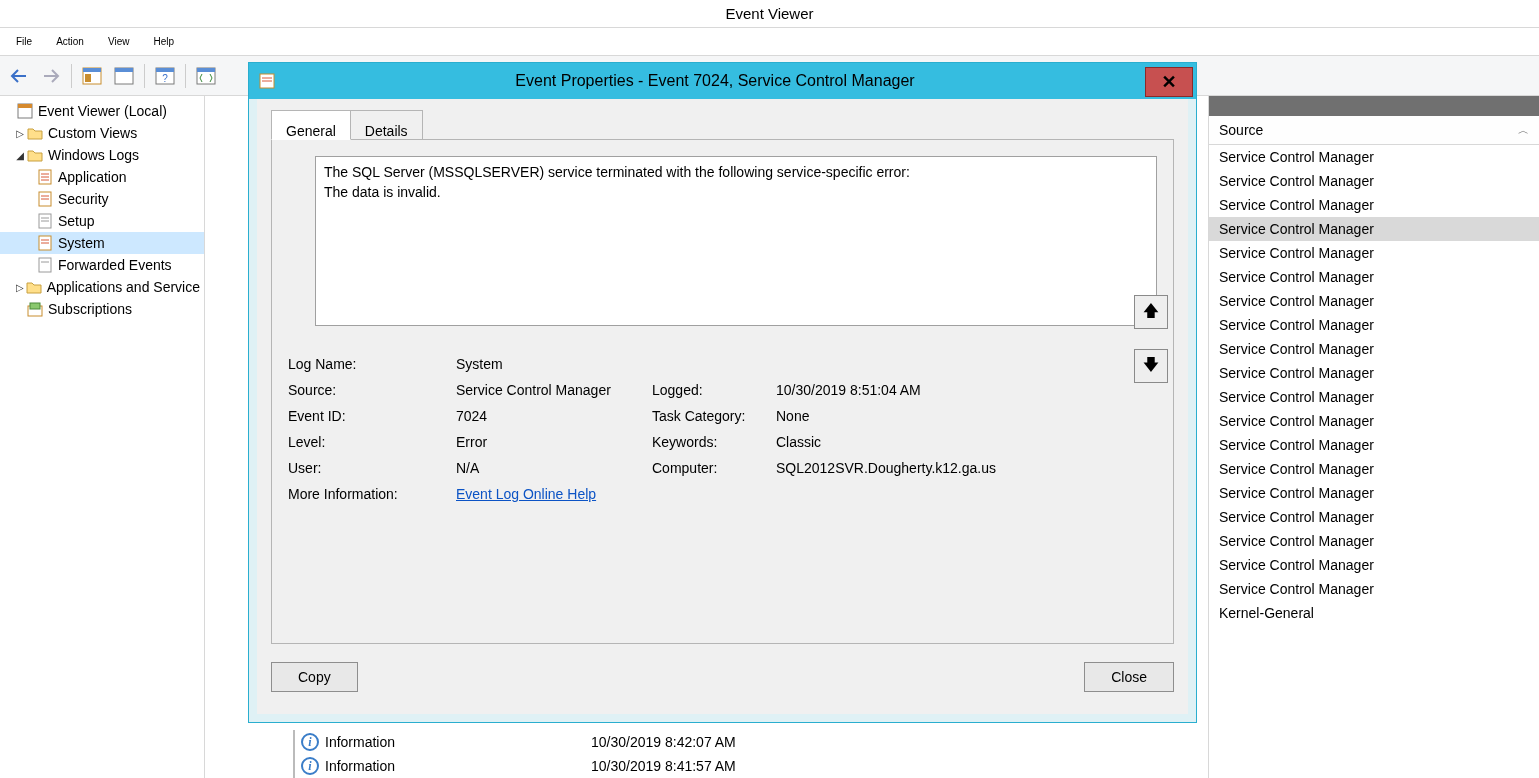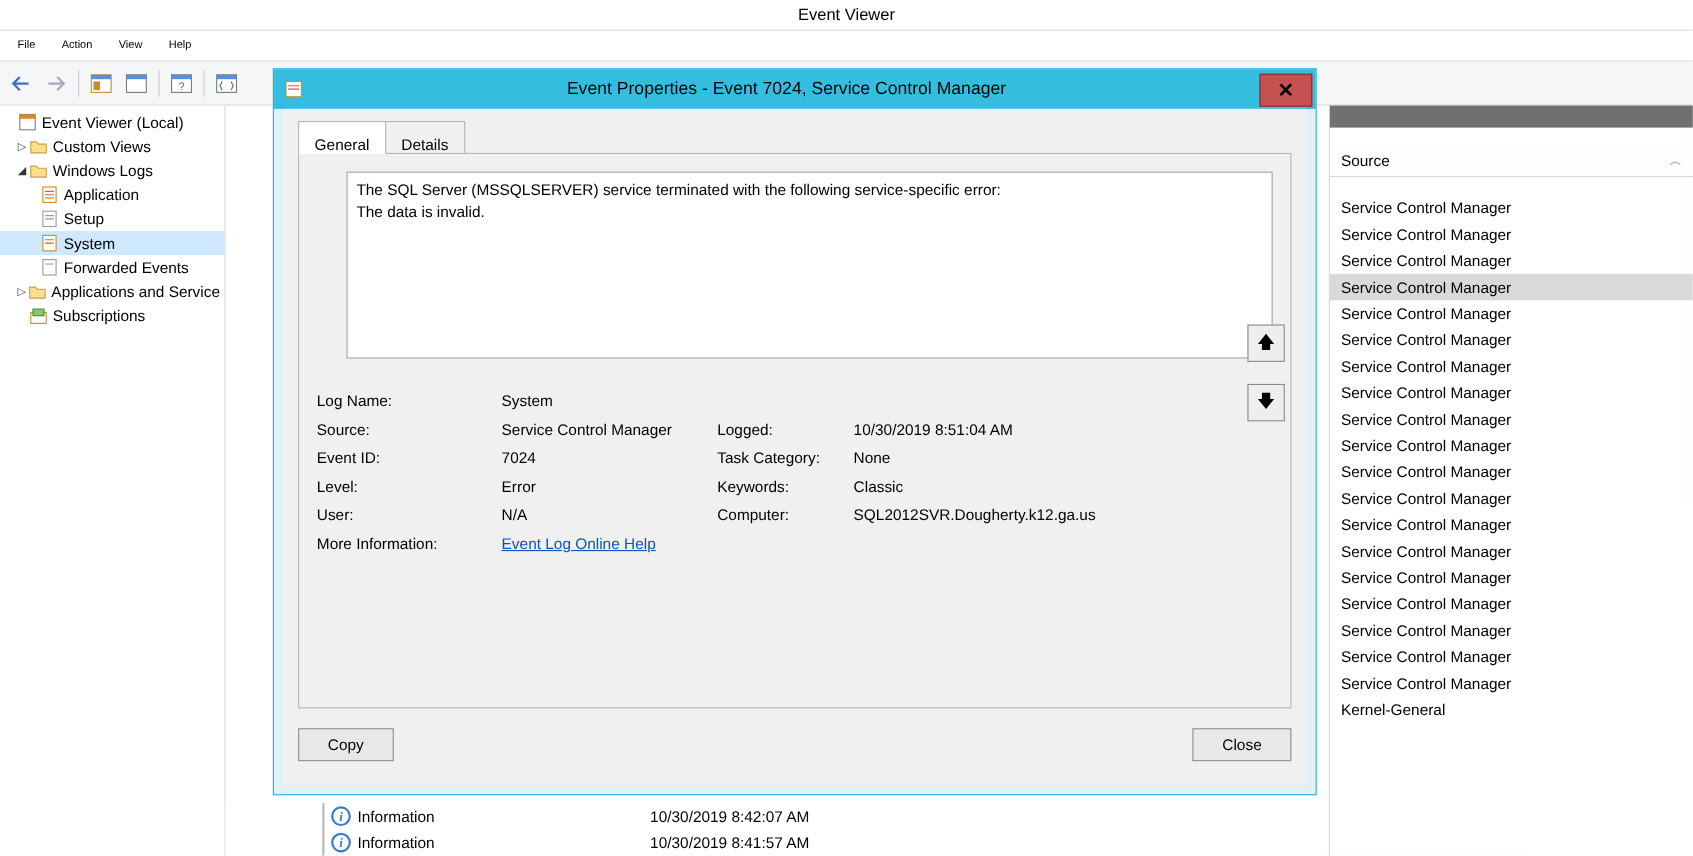--- a/index.html
+++ b/index.html
@@ -27,21 +27,21 @@
 .tree .node.sel { background: #cde8ff; }
 .tree .toggle { width: 12px; text-align: center; font-size: 10px; color: #333; }
 .tree .icon { width: 18px; height: 18px; margin-right: 4px; display: flex; align-items: center; justify-content: center; }
 .tree .indent1 { padding-left: 14px; }
 .tree .indent2 { padding-left: 36px; }
 
 
 .center { flex: 1; position: relative; }
 
 
-.rightpanel { width: 331px; border-left: 1px solid #d8d8d8; display: flex; flex-direction: column; gap: 16px; }
+.rightpanel { width: 331px; border-left: 1px solid #d8d8d8; display: flex; flex-direction: column; }
 .rightpanel .darkbar { height: 20px; background: #707070; }
 .rightpanel .hdr { padding: 6px 10px; border-bottom: 1px solid #d8d8d8; font-size: 14px; display: flex; justify-content: space-between; align-items: center; background: #fefefe; }
 .rightpanel .hdr .caret { font-size: 11px; color: #666; }
 .rightpanel .list { flex: 1; overflow: hidden; }
 .rightpanel .row { padding: 4px 10px; font-size: 14px; }
 .rightpanel .row.sel { background: #d9d9d9; }
 
 
 .bottomrows { position: absolute; bottom: 0; left: 0; right: 4px; background: #fff; }
 .bottomrows .br { display: flex; align-items: center; padding: 3px 6px; font-size: 14px; border-left: 2px solid #bbb; margin-left: 88px; }
@@ -177,20 +177,30 @@
     <div class="node indent2">
       <span class="icon">
           <svg width="16" height="16">
             <rect x="2" y="1" width="12" height="14" fill="#fff" stroke="#c88d2e"></rect>
             <line x1="4" y1="5" x2="12" y2="5" stroke="#d85a3a"></line>
             <line x1="4" y1="8" x2="12" y2="8" stroke="#d85a3a"></line>
             <line x1="4" y1="11" x2="12" y2="11" stroke="#d85a3a"></line>
           </svg>
         </span>
       <span>Application</span>
+    </div>
+    <div class="node indent2">
+      <span class="icon">
+          <svg width="16" height="16">
+            <rect x="2" y="1" width="12" height="14" fill="#fff" stroke="#c88d2e"></rect>
+            <line x1="4" y1="5" x2="12" y2="5" stroke="#d85a3a"></line>
+            <line x1="4" y1="8" x2="12" y2="8" stroke="#d85a3a"></line>
+          </svg>
+        </span>
+      <span>Security</span>
     </div>
     <div class="node indent2">
       <span class="icon">
           <svg width="16" height="16">
             <rect x="2" y="1" width="12" height="14" fill="#fff" stroke="#9a9a9a"></rect>
             <line x1="4" y1="5" x2="12" y2="5" stroke="#9a9a9a"></line>
             <line x1="4" y1="8" x2="12" y2="8" stroke="#9a9a9a"></line>
           </svg>
         </span>
       <span>Setup</span>

